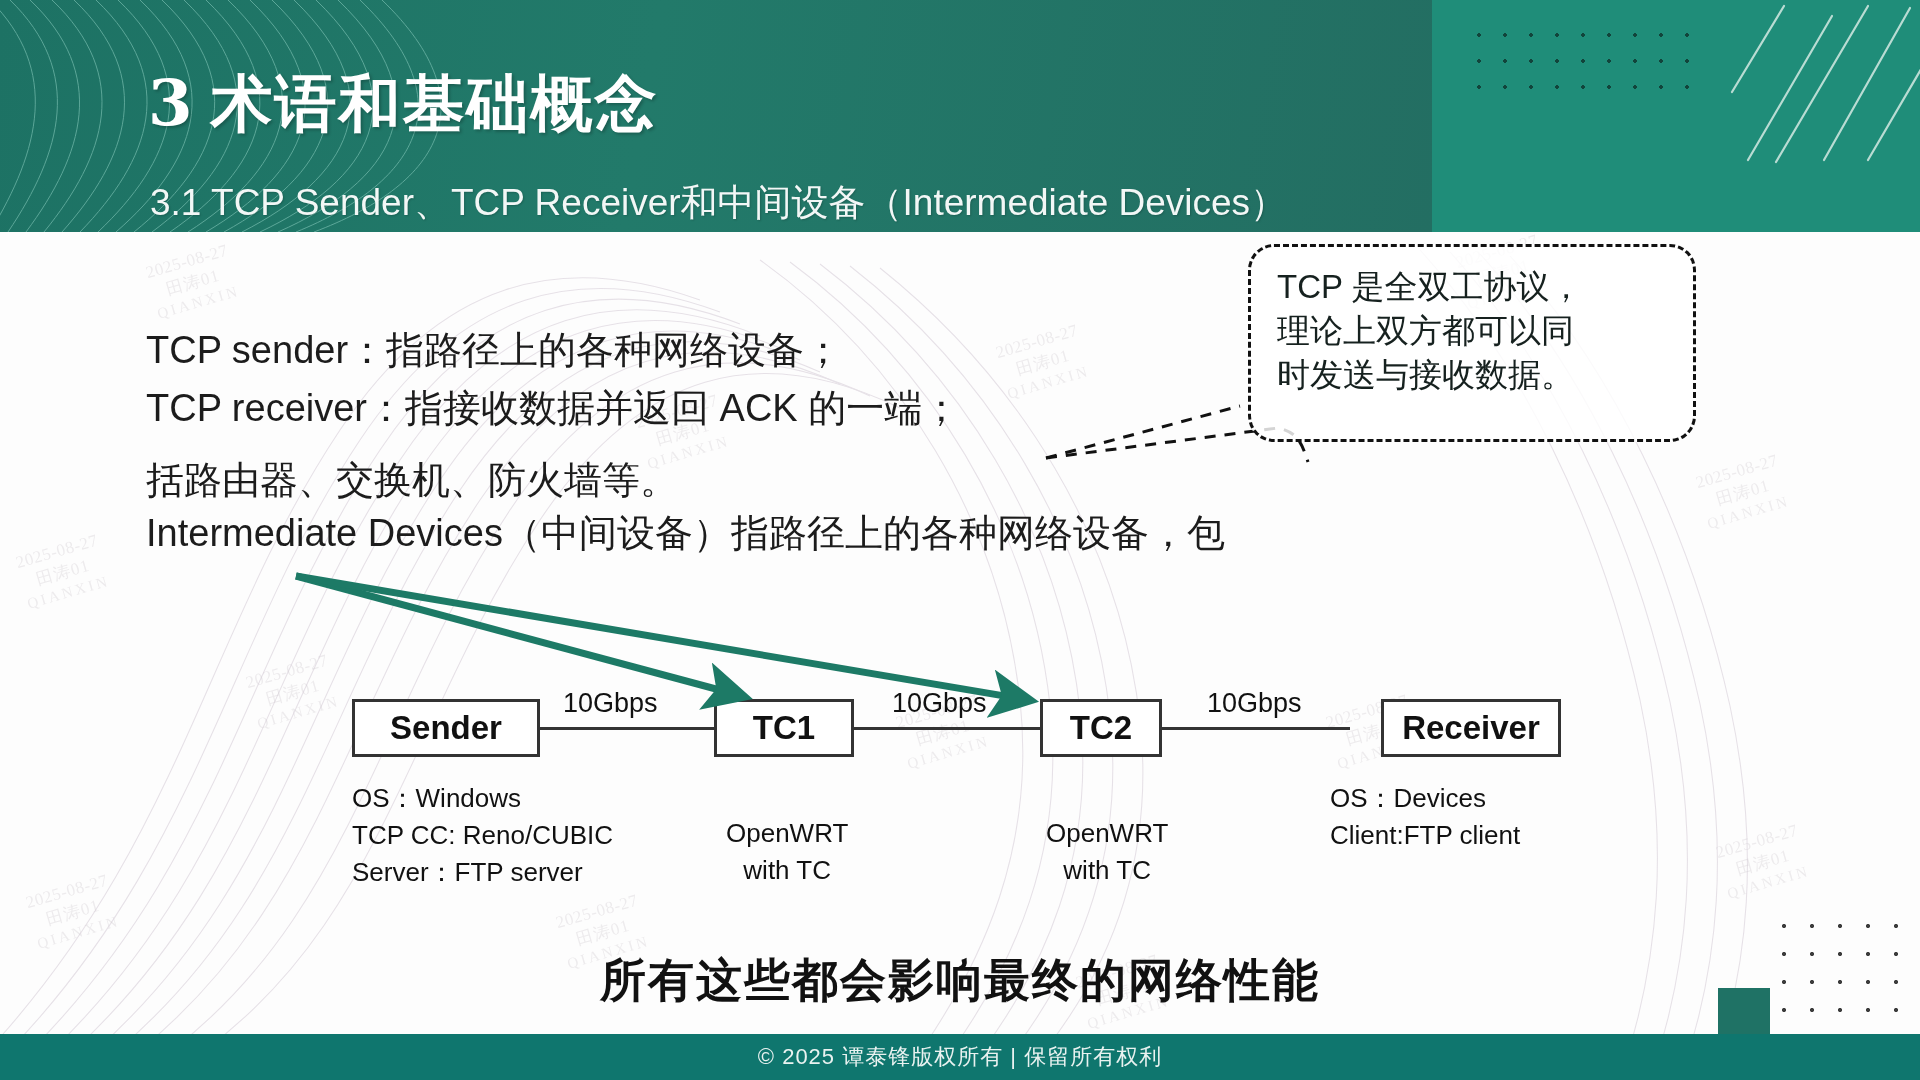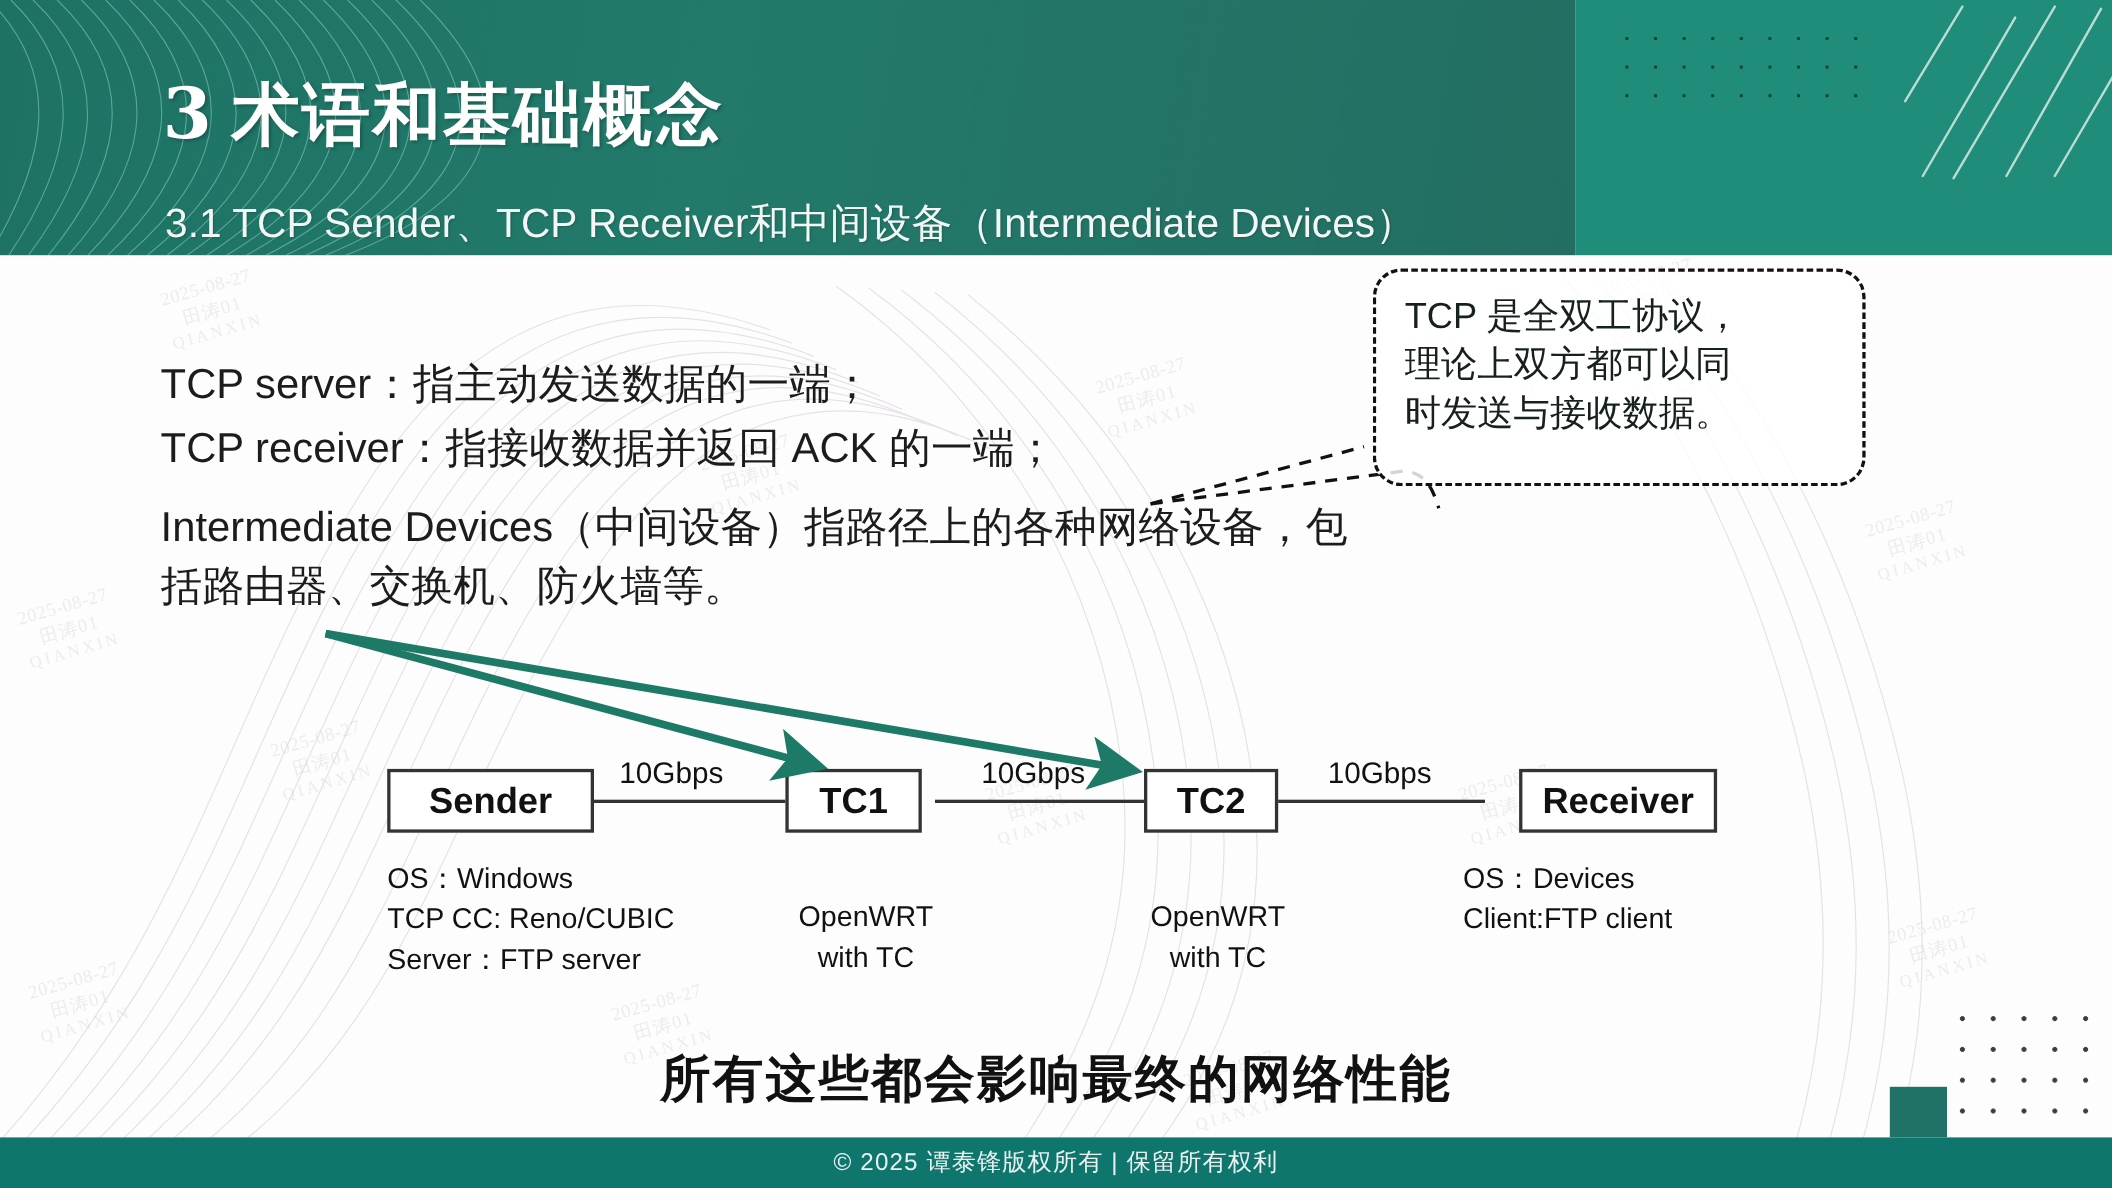--- a/index.html
+++ b/index.html
@@ -272,25 +272,25 @@
     </div>
     <div class="hdr-dots"></div>
 
     <div class="hdr-title">
       <span class="num">3</span><span>术语和基础概念</span>
     </div>
     <div class="hdr-sub">3.1 TCP Sender、TCP Receiver和中间设备（Intermediate Devices）</div>
   </div>
 
   <div class="body-text">
-    <div class="bt-line">TCP server：指主动发送数据的一端；</div>
+    <div class="bt-line">TCP sender：指路径上的各种网络设备；</div>
     <div class="bt-line">TCP receiver：指接收数据并返回 ACK 的一端；</div>
     <div class="bt-wrap" style="margin-top:16px;">
+      <div>括路由器、交换机、防火墙等。</div>
       <div>Intermediate Devices（中间设备）指路径上的各种网络设备，包</div>
-      <div>括路由器、交换机、防火墙等。</div>
     </div>
   </div>
 
   <svg class="leader" viewBox="0 0 280 80">
     <g fill="none" stroke="#111" stroke-width="3" stroke-dasharray="11,9">
       <path d="M6,58 L200,6"></path>
       <path d="M6,58 L238,28 C258,32 262,44 268,62"></path>
     </g>
   </svg>
 
@@ -316,21 +316,21 @@
 
     <div class="link" style="left:510px; top:87px; width:205px;"></div>
     <div class="link" style="left:850px; top:87px; width:190px;"></div>
     <div class="link" style="left:1160px; top:87px; width:190px;"></div>
 
     <div class="speed" style="left:563px; top:48px;">10Gbps</div>
     <div class="speed" style="left:892px; top:48px;">10Gbps</div>
     <div class="speed" style="left:1207px; top:48px;">10Gbps</div>
 
     <div class="node" style="left:352px; top:59px; width:188px;">Sender</div>
-    <div class="node" style="left:714px; top:59px; width:124px;">TC1</div>
+    <div class="node" style="left:714px; top:59px; width:140px;">TC1</div>
     <div class="node" style="left:1040px; top:59px; width:122px;">TC2</div>
     <div class="node" style="left:1353px; top:59px; width:180px;margin-left:28px;">Receiver</div>
 
     <div class="spec" style="left:352px; top:140px;">
       <div>OS：Windows</div>
       <div>TCP CC: Reno/CUBIC</div>
       <div>Server：FTP server</div>
     </div>
     <div class="spec center" style="left:726px; top:175px;">
       <div>OpenWRT</div>

